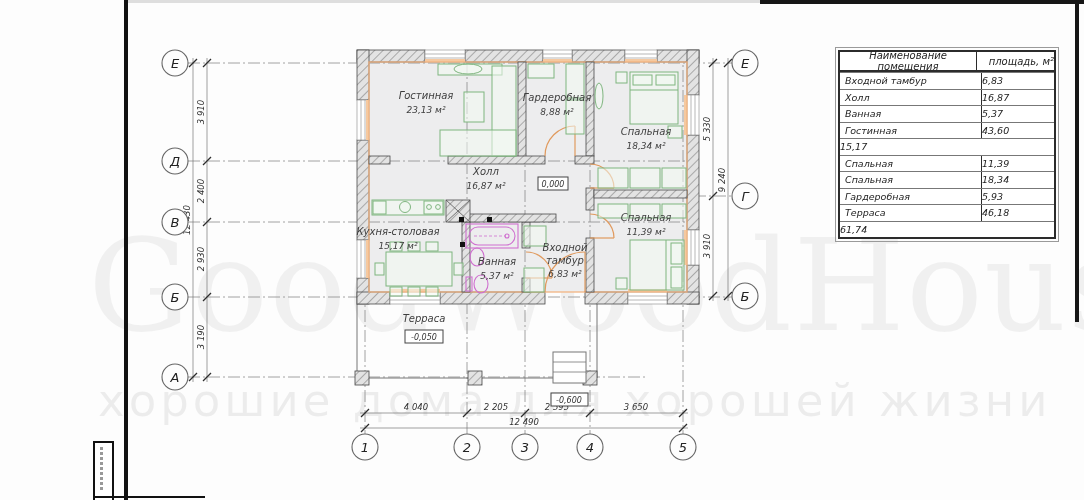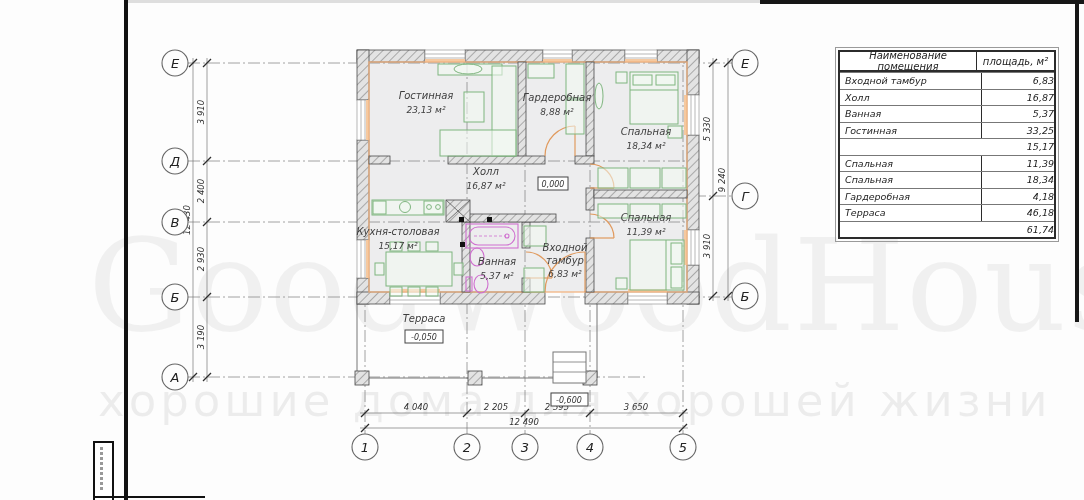--- a/index.html
+++ b/index.html
@@ -9,26 +9,26 @@
   .wm-slogan{position:absolute;left:98px;top:378px;z-index:1;font-size:45px;color:rgba(0,0,0,0.065);white-space:nowrap;letter-spacing:4px;line-height:1;}
   
   .plan-svg{position:absolute;left:0;top:0;z-index:2;}
   
   .room-label{position:absolute;z-index:3;display:flex;flex-direction:column;align-items:center;text-align:center;font-style:italic;color:#3d3d3d;font-size:10px;line-height:1.25;}
   .room-label .rarea{font-size:9px;margin-top:2px;text-align:right;}
   
   .area-table{position:absolute;left:838px;top:50px;width:214px;z-index:4;background:#fff;border:2px solid #2b2b2b;outline:1px solid #9a9a9a;outline-offset:2px;font-style:italic;color:#222;}
   .thead{display:flex;height:18px;align-items:center;font-size:10px;border-bottom:2px solid #2b2b2b;}
   .th-name{width:136px;text-align:center;border-right:1px solid #2b2b2b;align-self:stretch;display:flex;align-items:center;justify-content:center;}
-  .th-area{flex:1;text-align:center;}
+  .th-area{flex:1;text-align:right;}
   .trow{display:flex;height:15.5px;font-size:9.5px;align-items:center;border-top:1px solid #777;}
   .trow:first-of-type{border-top:none;}
   .trow.totals-start{border-top:2px solid #2b2b2b;}
   .tc-name{width:136px;padding-left:5px;border-right:1px solid #2b2b2b;align-self:stretch;display:flex;align-items:center;}
-  .tc-area{flex:1;text-align:right;}
+  .tc-area{flex:1;text-align:left;}
   
   .frame-left{position:absolute;left:124px;top:0;width:4px;height:500px;background:#111;z-index:5;}
   .frame-top-light{position:absolute;left:128px;top:0;width:632px;height:3px;background:#dedede;z-index:5;}
   .frame-top-dark{position:absolute;left:760px;top:0;width:324px;height:4px;background:#161616;z-index:5;}
   .frame-right{position:absolute;left:1075px;top:0;width:4px;height:322px;background:#161616;z-index:5;}
   .stamp-box{position:absolute;left:93px;top:441px;width:17px;height:57px;border:2px solid #111;background:#fff;z-index:5;}
   .stamp-box .stamp-text{position:absolute;left:5px;top:4px;width:3px;height:44px;background:repeating-linear-gradient(#999 0 3px,transparent 3px 5px);}
   .frame-bottom{position:absolute;left:93px;top:496px;width:112px;height:2px;background:#111;z-index:5;}
 </style>
 </head>
@@ -405,36 +405,36 @@
     <div class="trow">
         <div class="tc-name">Холл</div>
         <div class="tc-area">16,87</div>
       </div>
     <div class="trow">
         <div class="tc-name">Ванная</div>
         <div class="tc-area">5,37</div>
       </div>
     <div class="trow">
         <div class="tc-name">Гостинная</div>
-        <div class="tc-area">33,25</div>
+        <div class="tc-area">43,60</div>
       </div>
     <div class="trow">
         <div class="tc-area">15,17</div>
       </div>
     <div class="trow">
         <div class="tc-name">Спальная</div>
         <div class="tc-area">11,39</div>
       </div>
     <div class="trow">
         <div class="tc-name">Спальная</div>
         <div class="tc-area">18,34</div>
       </div>
     <div class="trow">
         <div class="tc-name">Гардеробная</div>
-        <div class="tc-area">4,18</div>
+        <div class="tc-area">5,93</div>
       </div>
     <div class="trow">
         <div class="tc-name">Терраса</div>
         <div class="tc-area">46,18</div>
       </div>
     <div class="trow">
         <div class="tc-area">61,74</div>
       </div>
   </div>
 

